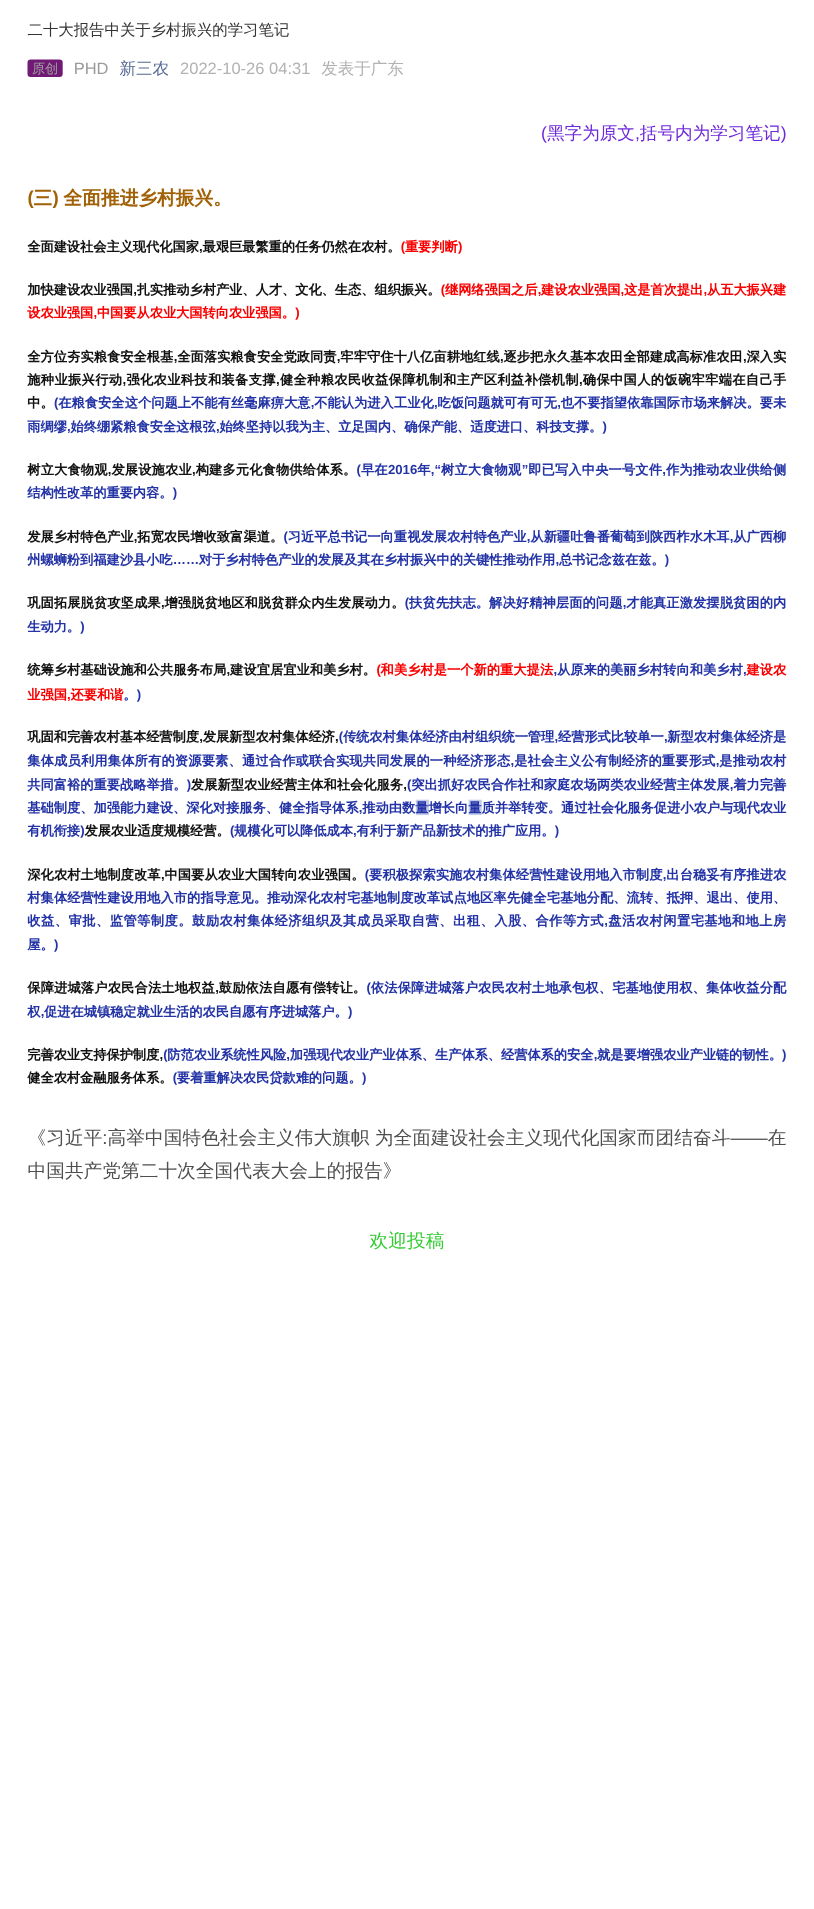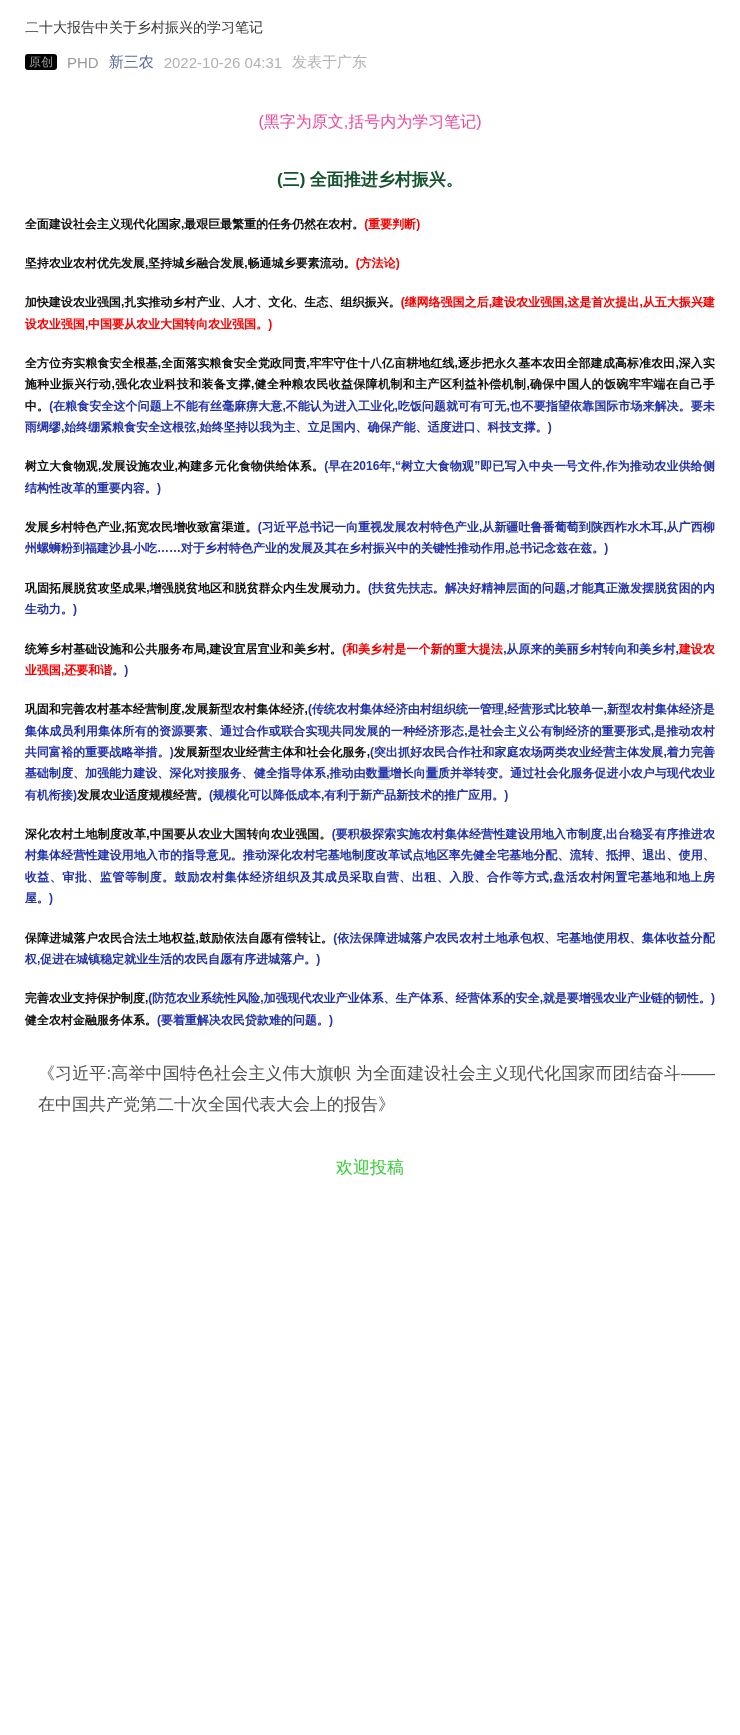--- a/index.html
+++ b/index.html
@@ -24,60 +24,59 @@
     display: flex;
     align-items: center;
     gap: 10px;
     font-size: 15px;
     color: #b2b2b2;
     white-space: nowrap;
   }
   .badge-original {
     font-size: 12px;
     color: #a0a0a0;
-    background: #000000;
+    background: #701a75;
     border-radius: 3px;
     padding: 2px 4px;
     line-height: 1;
   }
   .author { color: #9a9a9a; }
   .account-link { color: #576b95; cursor: pointer; }
   .datetime, .location { color: #b2b2b2; }
 
   
   .note {
     margin: 36px 0 0 0;
-    text-align: center;
+    text-align: right;
     font-size: 16px;
-    color: #ec4899;
+    color: #6d28d9;
     line-height: 1.7;
   }
   .section-head {
     margin: 30px 0 19px 0;
     font-size: 17px;
     font-weight: 700;
-    color: #14532d;
+    color: #a16207;
     line-height: 1.75;
-    text-align: center;
   }
   .para {
     margin: 0 0 18px 0;
     font-size: 12px;
     font-weight: 700;
     line-height: 1.78;
     text-align: justify;
     color: #121212;
   }
   .seg-k { color: #121212; }
   .seg-r { color: #fa0000; }
   .seg-b { color: #2434a6; }
   .hl { background: #c3cce9; }
 
   .citation {
-    margin: 28px 0 0 13px;
+    margin: 28px 0 0 0;
     font-size: 17px;
     font-weight: 400;
     color: #4f4f4f;
     line-height: 1.8;
     text-align: justify;
   }
   .footer-link {
     margin: 36px 0 0 0;
     text-align: center;
     font-size: 17px;
@@ -100,21 +99,20 @@
     <span class="datetime">2022-10-26 04:31</span>
     <span class="location">发表于广东</span>
   </div>
 
   <p class="note">(黑字为原文,括号内为学习笔记)</p>
 
   <p class="section-head">(三) 全面推进乡村振兴。</p>
 
   <div>
       <p class="para"><span class="seg-k">全面建设社会主义现代化国家,最艰巨最繁重的任务仍然在农村。</span><span class="seg-r">(重要判断)</span></p>
-      <p class="para"><span class="seg-k">坚持农业农村优先发展,坚持城乡融合发展,畅通城乡要素流动。</span><span class="seg-r">(方法论)</span></p>
       <p class="para"><span class="seg-k">加快建设农业强国,扎实推动乡村产业、人才、文化、生态、组织振兴。</span><span class="seg-r">(继网络强国之后,建设农业强国,这是首次提出,从五大振兴建设农业强国,中国要从农业大国转向农业强国。)</span></p>
       <p class="para"><span class="seg-k">全方位夯实粮食安全根基,全面落实粮食安全党政同责,牢牢守住十八亿亩耕地红线,逐步把永久基本农田全部建成高标准农田,深入实施种业振兴行动,强化农业科技和装备支撑,健全种粮农民收益保障机制和主产区利益补偿机制,确保中国人的饭碗牢牢端在自己手中。</span><span class="seg-b">(在粮食安全这个问题上不能有丝毫麻痹大意,不能认为进入工业化,吃饭问题就可有可无,也不要指望依靠国际市场来解决。要未雨绸缪,始终绷紧粮食安全这根弦,始终坚持以我为主、立足国内、确保产能、适度进口、科技支撑。)</span></p>
       <p class="para"><span class="seg-k">树立大食物观,发展设施农业,构建多元化食物供给体系。</span><span class="seg-b">(早在2016年,“树立大食物观”即已写入中央一号文件,作为推动农业供给侧结构性改革的重要内容。)</span></p>
       <p class="para"><span class="seg-k">发展乡村特色产业,拓宽农民增收致富渠道。</span><span class="seg-b">(习近平总书记一向重视发展农村特色产业,从新疆吐鲁番葡萄到陕西柞水木耳,从广西柳州螺蛳粉到福建沙县小吃……对于乡村特色产业的发展及其在乡村振兴中的关键性推动作用,总书记念兹在兹。)</span></p>
       <p class="para"><span class="seg-k">巩固拓展脱贫攻坚成果,增强脱贫地区和脱贫群众内生发展动力。</span><span class="seg-b">(扶贫先扶志。解决好精神层面的问题,才能真正激发摆脱贫困的内生动力。)</span></p>
       <p class="para"><span class="seg-k">统筹乡村基础设施和公共服务布局,建设宜居宜业和美乡村。</span><span class="seg-r">(和美乡村是一个新的重大提法</span><span class="seg-b">,从原来的美丽乡村转向和美乡村,</span><span class="seg-r">建设农业强国,还要和谐</span><span class="seg-b">。)</span></p>
       <p class="para"><span class="seg-k">巩固和完善农村基本经营制度,发展新型农村集体经济,</span><span class="seg-b">(传统农村集体经济由村组织统一管理,经营形式比较单一,新型农村集体经济是集体成员利用集体所有的资源要素、通过合作或联合实现共同发展的一种经济形态,是社会主义公有制经济的重要形式,是推动农村共同富裕的重要战略举措。)</span><span class="seg-k">发展新型农业经营主体和社会化服务,</span><span class="seg-b">(突出抓好农民合作社和家庭农场两类农业经营主体发展,着力完善基础制度、加强能力建设、深化对接服务、健全指导体系,推动由数</span><span class="seg-b hl">量</span><span class="seg-b">增长向</span><span class="seg-b hl">量</span><span class="seg-b">质并举转变。通过社会化服务促进小农户与现代农业有机衔接)</span><span class="seg-k">发展农业适度规模经营。</span><span class="seg-b">(规模化可以降低成本,有利于新产品新技术的推广应用。)</span></p>
       <p class="para"><span class="seg-k">深化农村土地制度改革,中国要从农业大国转向农业强国。</span><span class="seg-b">(要积极探索实施农村集体经营性建设用地入市制度,出台稳妥有序推进农村集体经营性建设用地入市的指导意见。推动深化农村宅基地制度改革试点地区率先健全宅基地分配、流转、抵押、退出、使用、收益、审批、监管等制度。鼓励农村集体经济组织及其成员采取自营、出租、入股、合作等方式,盘活农村闲置宅基地和地上房屋。)</span></p>
       <p class="para"><span class="seg-k">保障进城落户农民合法土地权益,鼓励依法自愿有偿转让。</span><span class="seg-b">(依法保障进城落户农民农村土地承包权、宅基地使用权、集体收益分配权,促进在城镇稳定就业生活的农民自愿有序进城落户。)</span></p>
       <p class="para"><span class="seg-k">完善农业支持保护制度,</span><span class="seg-b">(防范农业系统性风险,加强现代农业产业体系、生产体系、经营体系的安全,就是要增强农业产业链的韧性。)</span><span class="seg-k">健全农村金融服务体系。</span><span class="seg-b">(要着重解决农民贷款难的问题。)</span></p>

